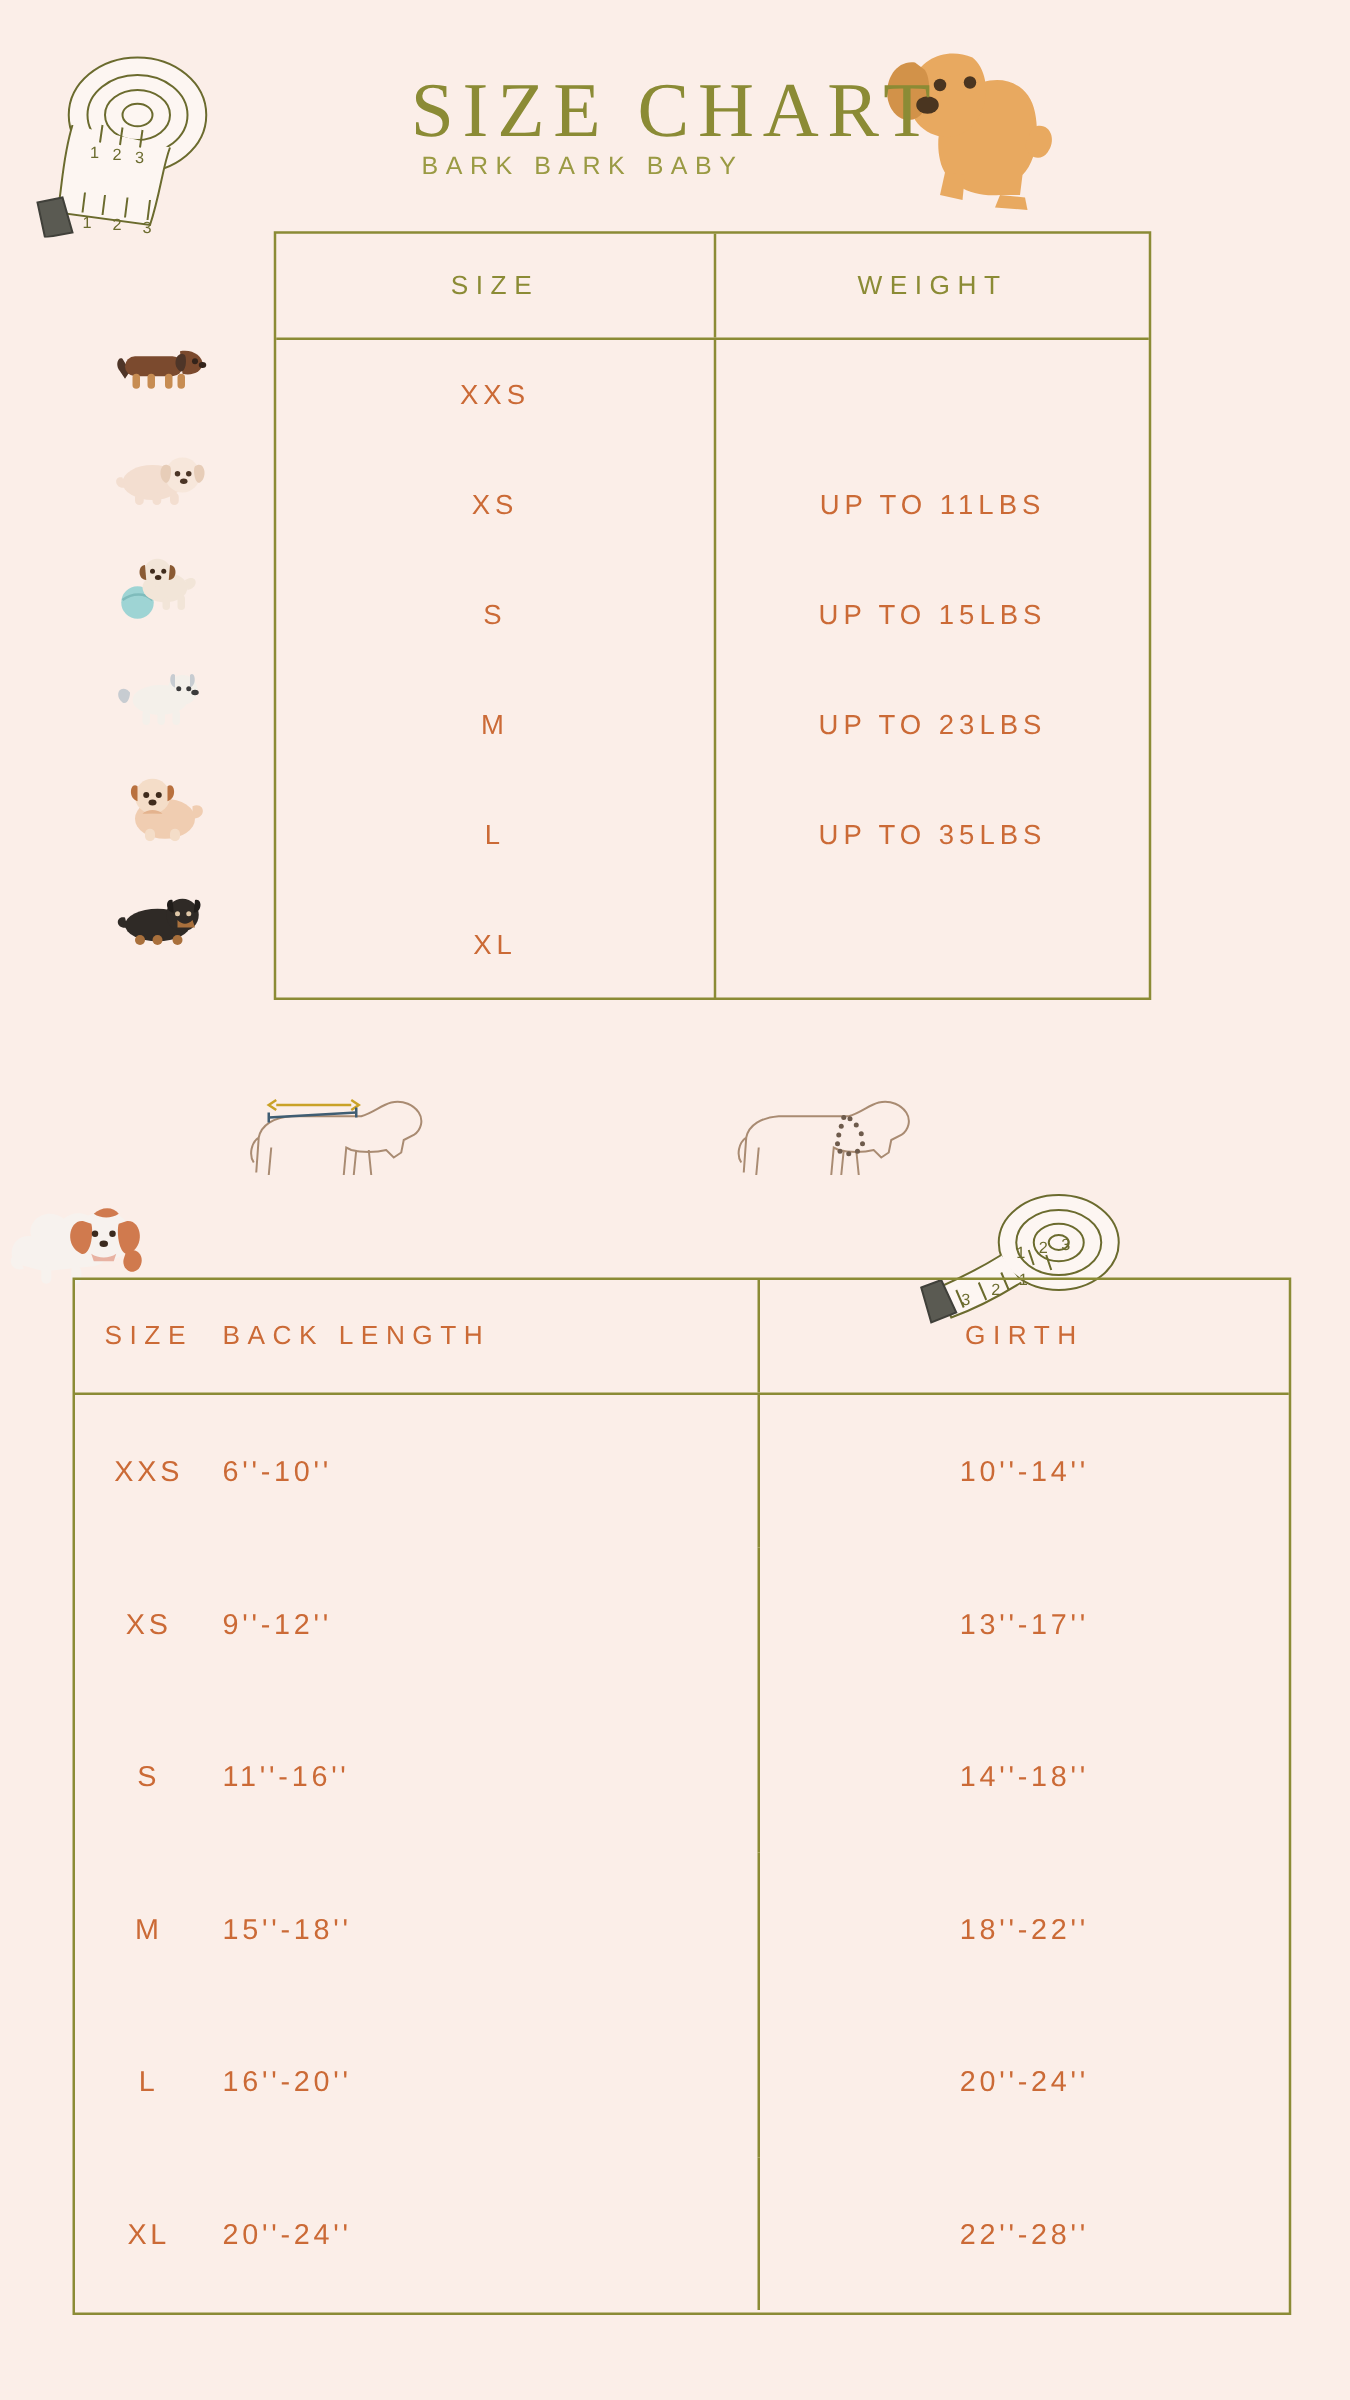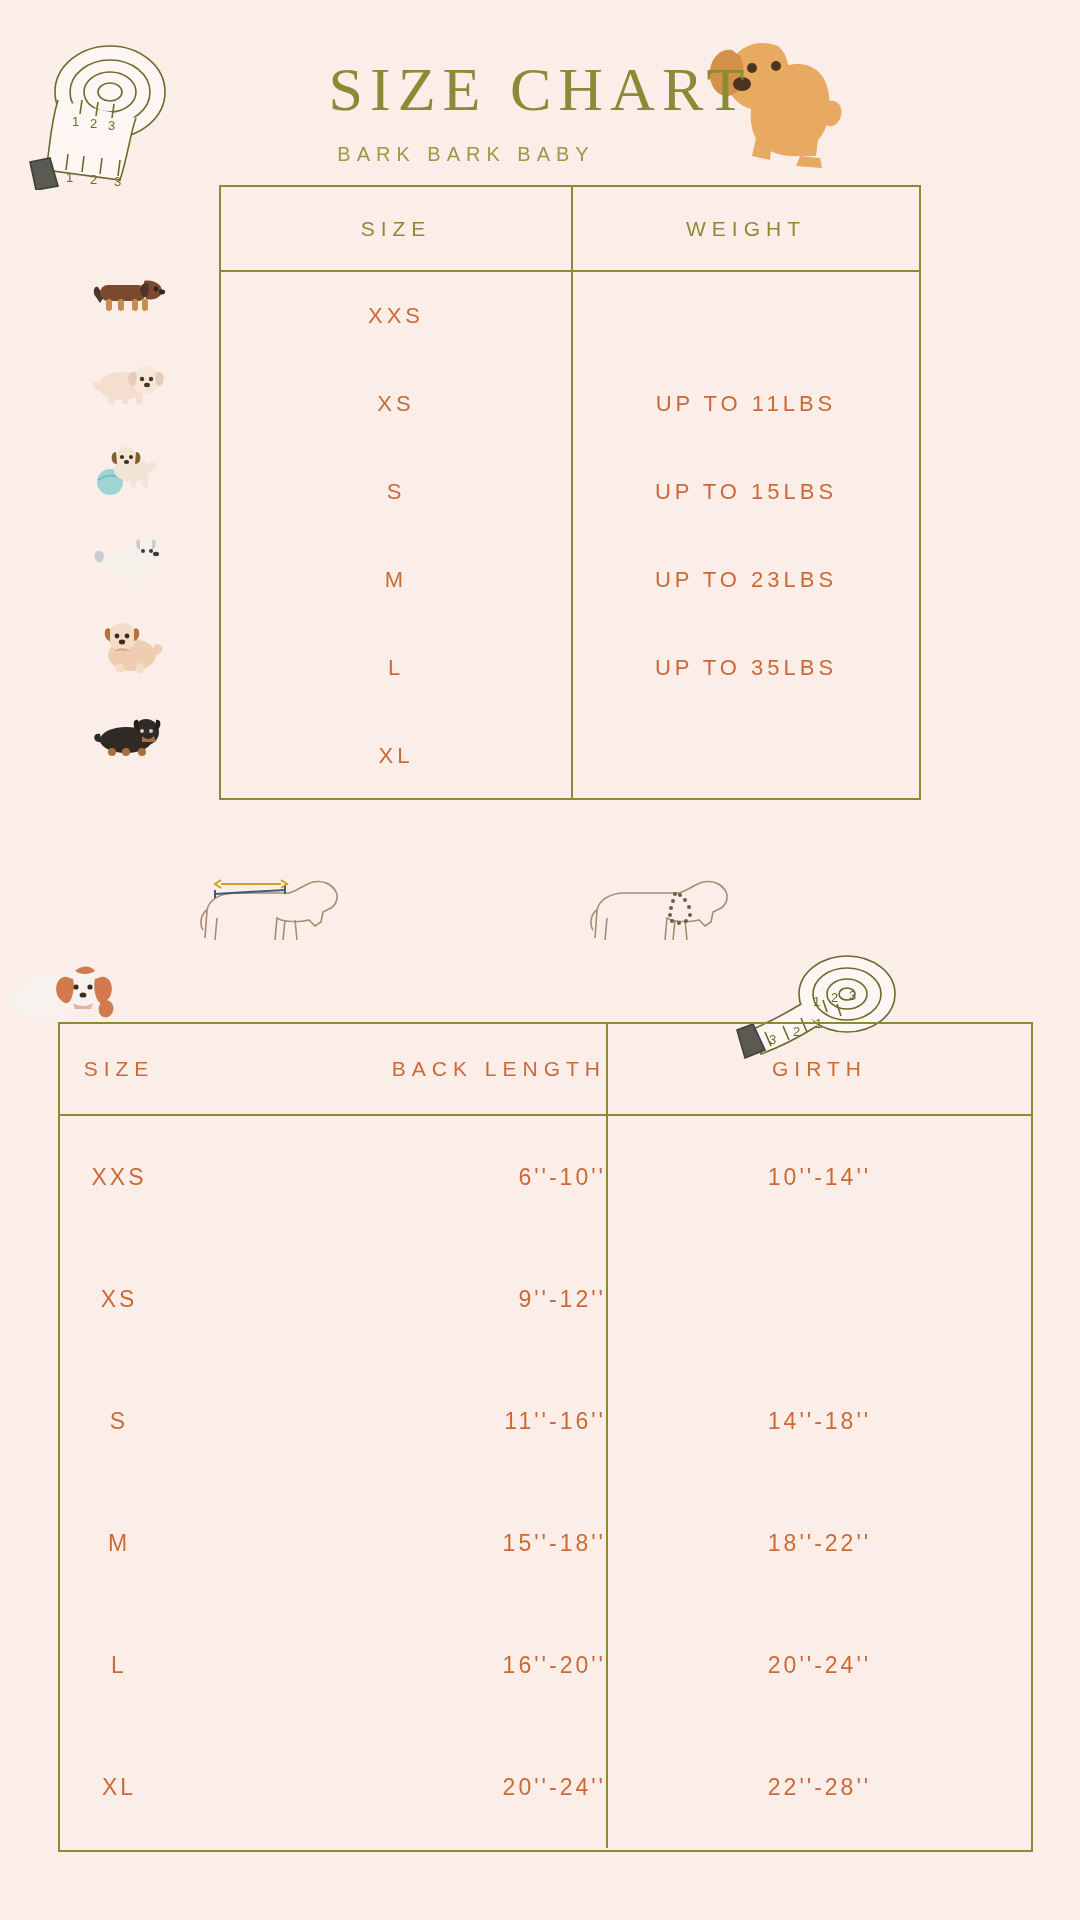--- a/index.html
+++ b/index.html
@@ -35,21 +35,20 @@
   .subtitle {
     position: absolute;
     top: 122px;
     left: 0;
     width: 932px;
     text-align: center;
     font-family: "Liberation Sans", sans-serif;
     font-size: 20px;
     letter-spacing: 6px;
     color: #9a9a43;
-    margin-top: 21px;
   }
 
   
   .table1 {
     position: absolute;
     left: 219px;
     top: 185px;
     width: 702px;
     height: 615px;
     border: 2px solid #8b8b35;
@@ -109,21 +108,21 @@
     width: 118px;
     display: flex;
     align-items: center;
     justify-content: center;
   }
   .t2-c2 {
     width: 430px;
     border-right: 2px solid #8b8b35;
     display: flex;
     align-items: center;
-    justify-content: flex-end;
+    justify-content: flex-start;
   }
   .t2-c3 {
     width: 423px;
     display: flex;
     align-items: center;
     justify-content: center;
     text-align: center;
   }
   .t2-th {
     font-size: 21px;
@@ -448,20 +447,23 @@
           <span class="t2-td">10''-14''</span>
         </div>
     </div>
     <div class="t2-row">
       <div class="t2-c1">
           <span class="t2-td">XS</span>
         </div>
       <div class="t2-c2">
           <span class="t2-td">9''-12''</span>
         </div>
+      <div class="t2-c3">
+          <span class="t2-td">13''-17''</span>
+        </div>
     </div>
     <div class="t2-row">
       <div class="t2-c1">
           <span class="t2-td">S</span>
         </div>
       <div class="t2-c2">
           <span class="t2-td">11''-16''</span>
         </div>
       <div class="t2-c3">
           <span class="t2-td">14''-18''</span>

